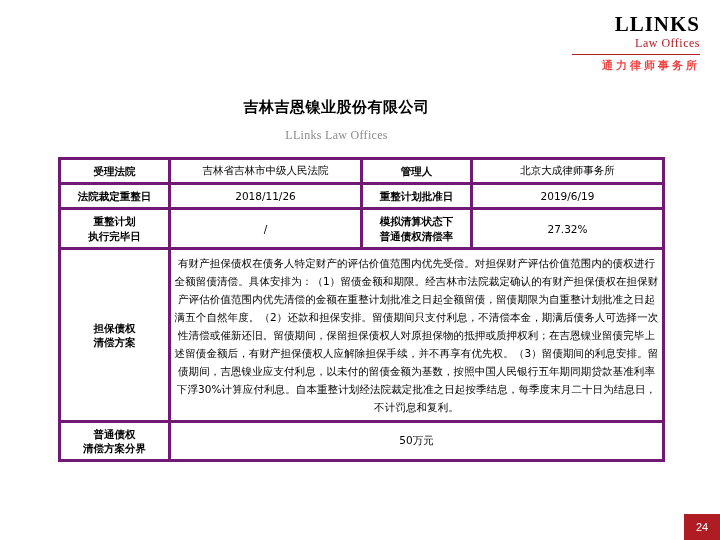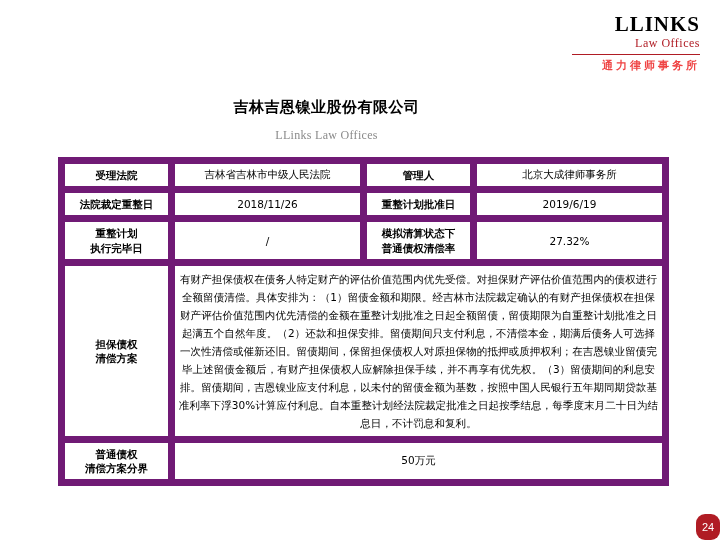--- a/index.html
+++ b/index.html
@@ -47,21 +47,21 @@
     font-size: 11px;
     color: #ef4444;
     letter-spacing: 3px;
     font-weight: bold;
   }
 
   
   .title-block {
     position: absolute;
     top: 98px;
-    left: 4px;
+    left: 14px;
     width: 645px;
     text-align: center;
   }
   .doc-title {
     font-size: 15px;
     font-weight: bold;
     color: #000000;
     letter-spacing: 0.5px;
   }
   .doc-subtitle {
@@ -78,21 +78,21 @@
     top: 157px;
     left: 58px;
     width: 604px;
   }
   table.main {
     border-collapse: collapse;
     width: 604px;
     table-layout: fixed;
   }
   table.main td {
-    border: 7px solid #701a75;
+    border: 3px solid #701a75;
     font-size: 10.5px;
     color: #000000;
     text-align: center;
     vertical-align: middle;
     padding: 4px 3px;
   }
   td.lbl {
     font-weight: bold;
     line-height: 1.35;
   }
@@ -112,30 +112,29 @@
   .col-a { width: 110px; }
   .col-b { width: 192px; }
   .col-c { width: 110px; }
   .col-d { width: 192px; }
 
   
   .page-num {
     position: absolute;
     right: 0;
     bottom: 0;
-    width: 24px;
+    width: 36px;
     height: 26px;
     background: #b01c24;
     color: #ffffff;
     font-size: 11px;
     display: flex;
     align-items: center;
     justify-content: center;
     font-family: "Liberation Sans", sans-serif;
-    border-radius: 9px;
   }
 </style>
 </head>
 <body>
 
 <div class="logo-block">
   <div class="logo-main">LLINKS</div>
   <div class="logo-sub">Law Offices</div>
   <div class="logo-rule"></div>
   <div class="logo-cn">通力律师事务所</div>

